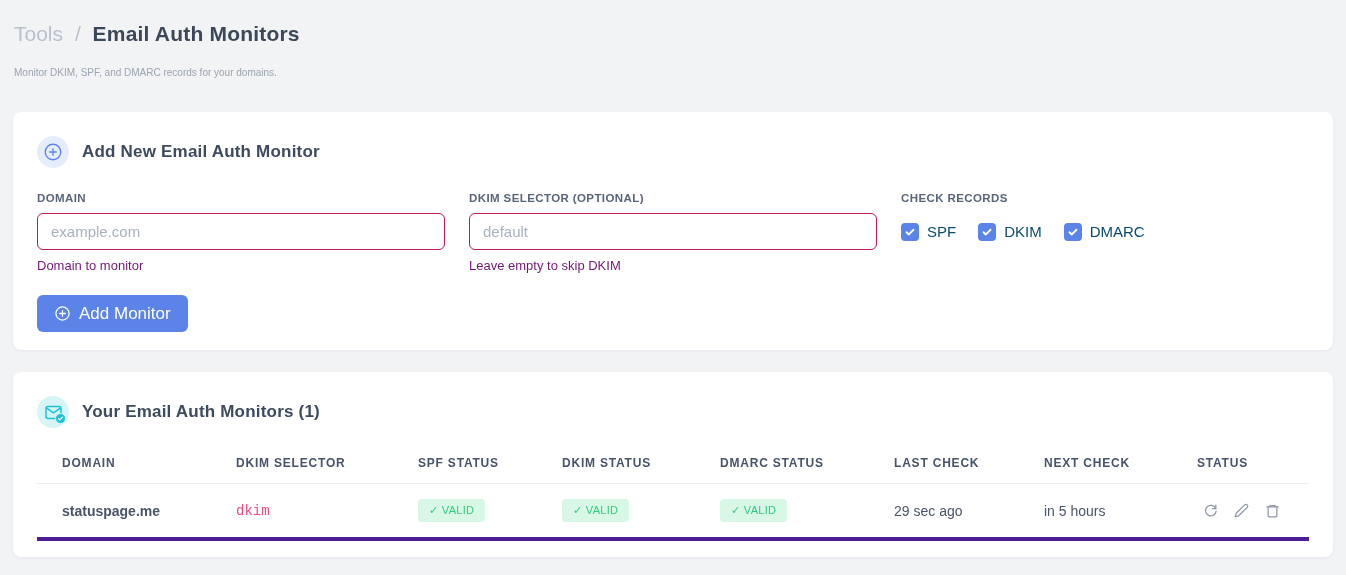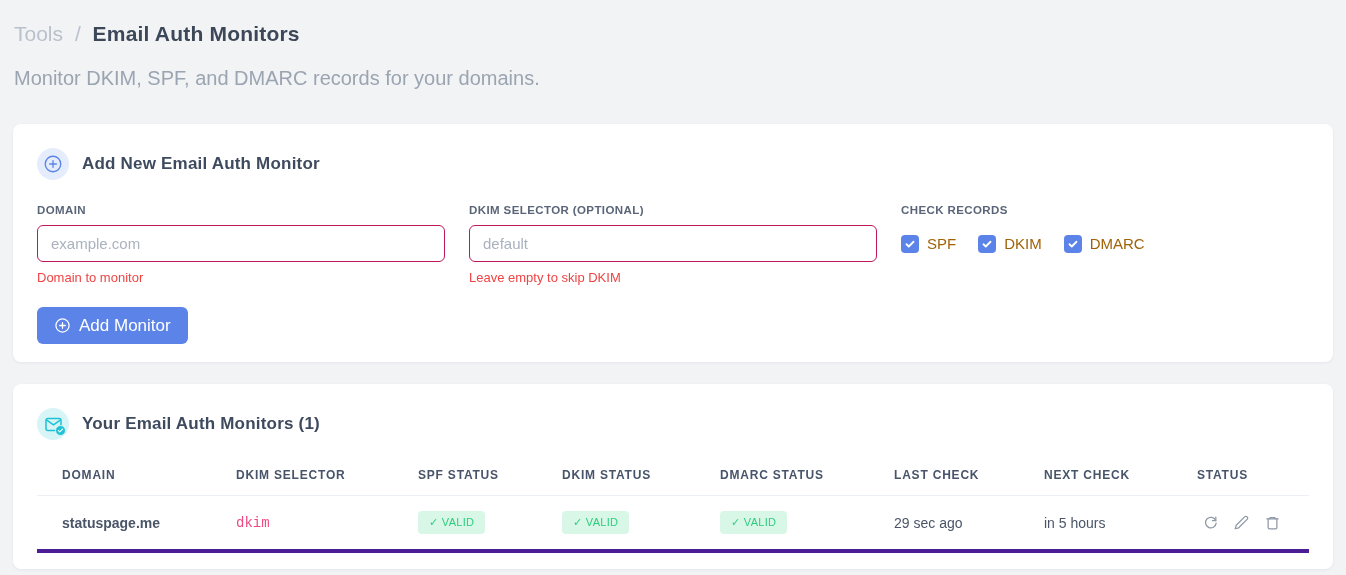--- a/index.html
+++ b/index.html
@@ -10,21 +10,21 @@
     color: #3c4858;
     overflow: hidden;
   }
   .page { width: 1346px; height: 416px; padding: 20px 13px 0 13px; }
 
   
   .breadcrumb { font-size: 21px; line-height: 28px; padding-left: 1px; }
   .breadcrumb .crumb-root { color: #b9c1cc; font-weight: 400; cursor: pointer; }
   .breadcrumb .crumb-sep { color: #b9c1cc; font-weight: 400; margin: 0 6px; }
   .breadcrumb .crumb-current { color: #3c4858; font-weight: 700; letter-spacing: 0.2px; }
-  .page-subtitle { margin-top: 19px; font-size: 20px; color: #9ba4b1; padding-left: 1px; }
+  .page-subtitle { margin-top: 19px; font-size: 10px; color: #9ba4b1; padding-left: 1px; }
 
   
   .card {
     background: #ffffff;
     border-radius: 8px;
     box-shadow: 0 1px 3px rgba(30, 40, 60, 0.06);
     padding: 24px;
   }
   .card-add { margin-top: 34px; height: 238px; }
   .card-list { margin-top: 22px; height: 185px; padding-bottom: 0; }
@@ -49,29 +49,29 @@
     letter-spacing: 0.4px; margin-bottom: 9px;
   }
   .text-input {
     width: 100%; height: 37px;
     border: 1px solid #be185d; border-radius: 6px;
     padding: 0 13px; font-size: 15px; color: #3c4858;
     font-family: "Liberation Sans", sans-serif;
     background: #fff; outline: none;
   }
   .text-input::placeholder { color: #aab2bf; }
-  .field-hint { margin-top: 8px; font-size: 13px; color: #ef4444; }
+  .field-hint { margin-top: 8px; font-size: 13px; color: #701a75; }
 
   .checkbox-row { display: flex; align-items: center; gap: 22px; height: 37px; }
   .checkbox-item { display: flex; align-items: center; gap: 8px; cursor: pointer; }
   .checkbox-box {
     width: 18px; height: 18px; border-radius: 4px;
     background: #5b83e8; display: flex; align-items: center; justify-content: center;
   }
-  .checkbox-label { font-size: 15px; color: #a16207; }
+  .checkbox-label { font-size: 15px; color: #0c4a6e; }
 
   .btn-primary {
     margin-top: 22px;
     display: inline-flex; align-items: center; gap: 8px;
     background: #5b83e8; color: #ffffff;
     border: none; border-radius: 6px;
     height: 37px; padding: 0 17px;
     font-size: 17px; font-family: "Liberation Sans", sans-serif;
     cursor: pointer;
   }

